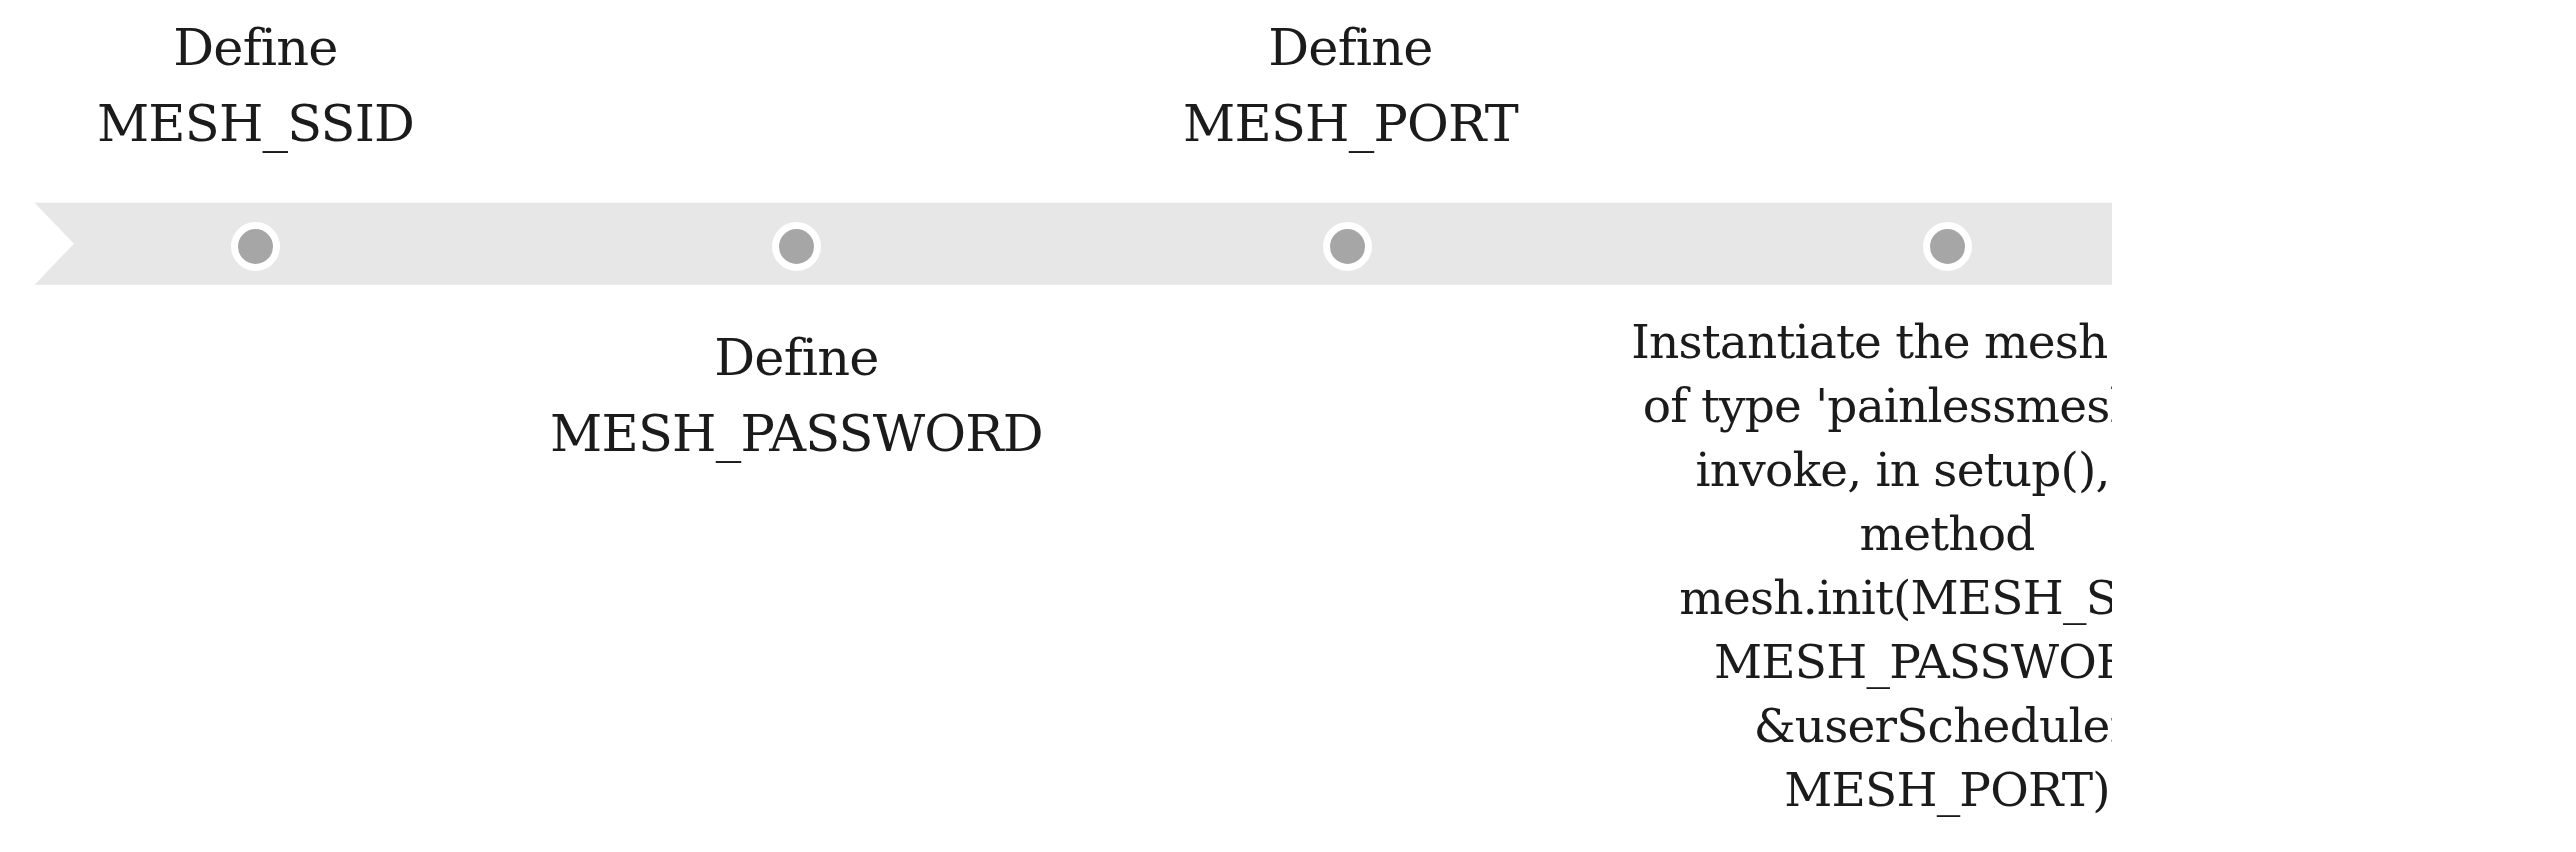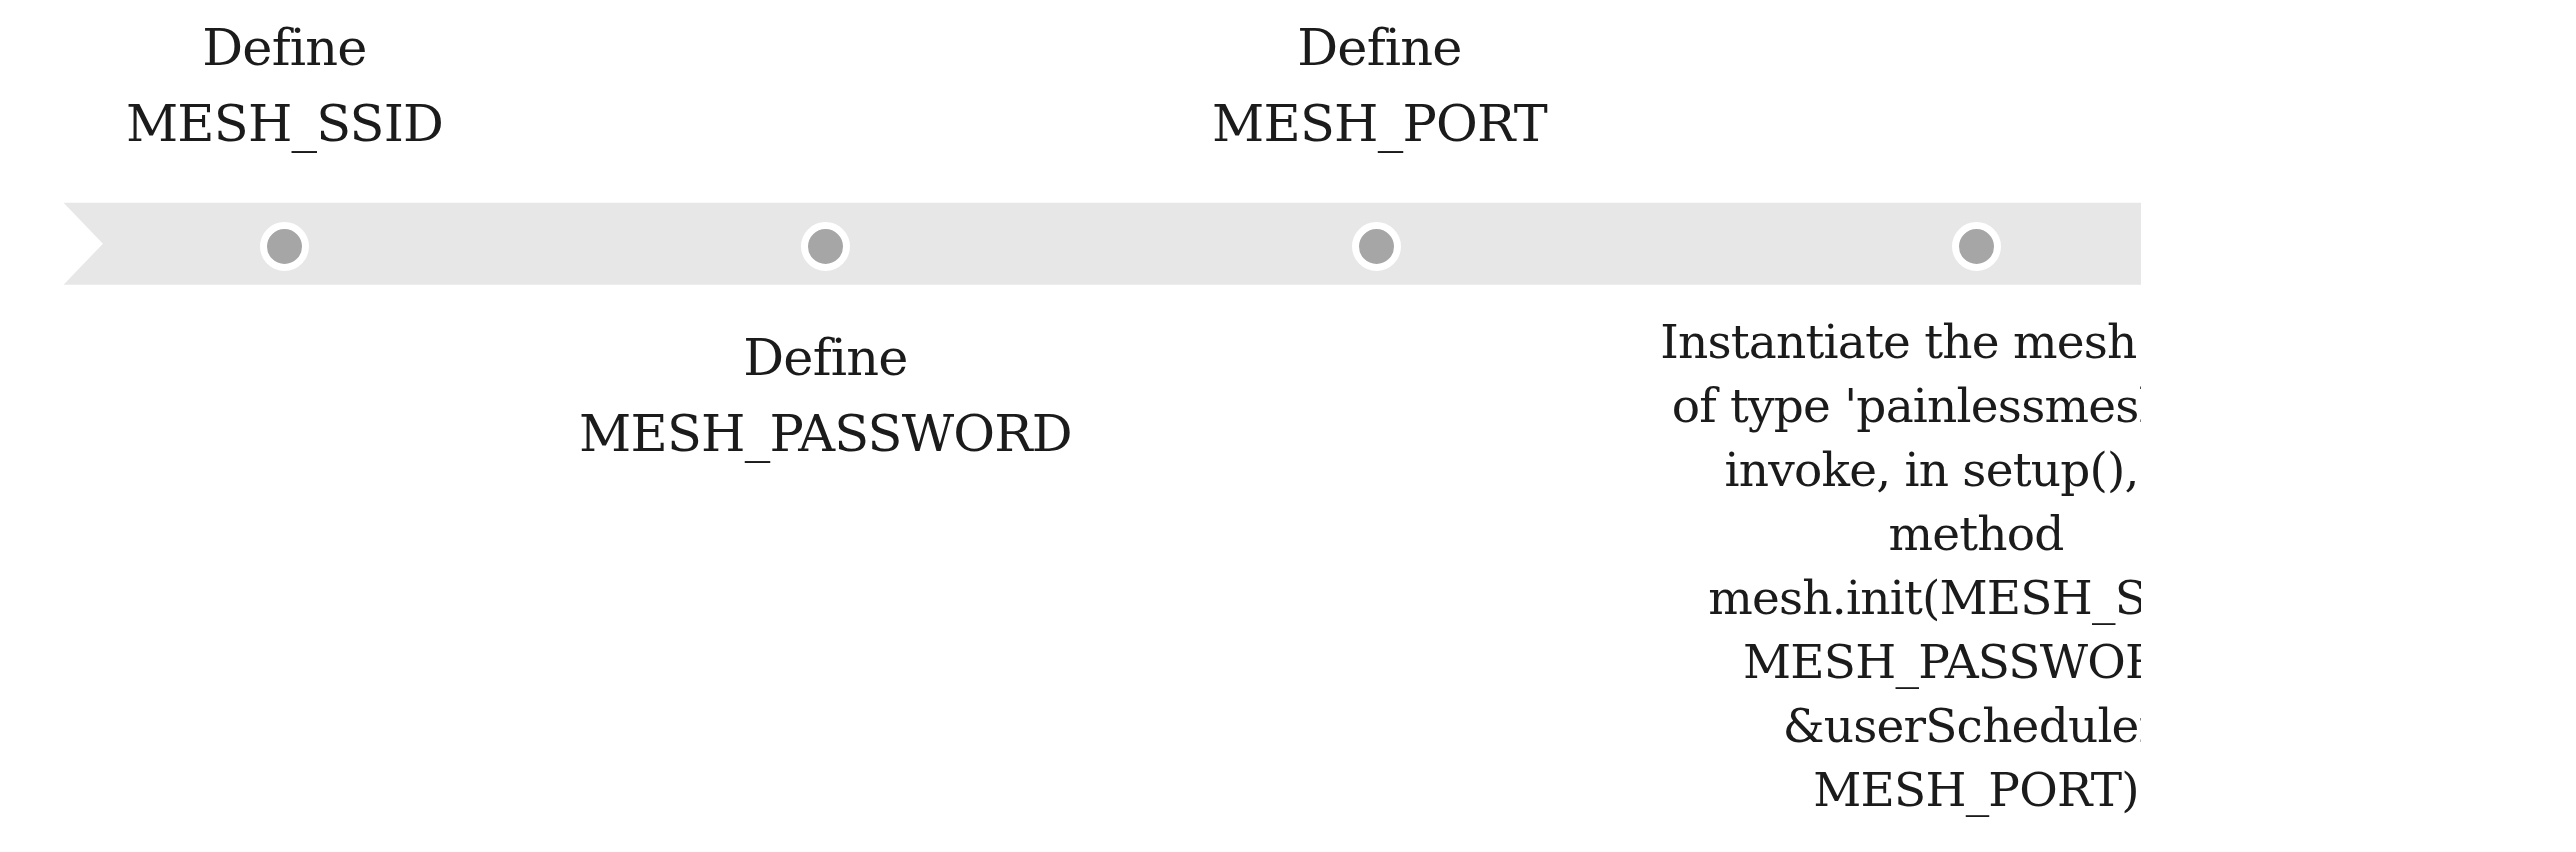--- a/index.html
+++ b/index.html
@@ -8,21 +8,20 @@
     background: #ffffff;
   }
   #canvas {
     position: relative;
     width: 2112px;
     height: 853px;
     background: #ffffff;
     overflow: hidden;
     font-family: "DejaVu Serif", "Liberation Serif", serif;
     color: #1b1b1b;
-    margin-left: 29px;
   }
   #arrow-svg {
     position: absolute;
     left: 0;
     top: 0;
     width: 2576px;
     height: 853px;
     display: block;
   }
   .band {

